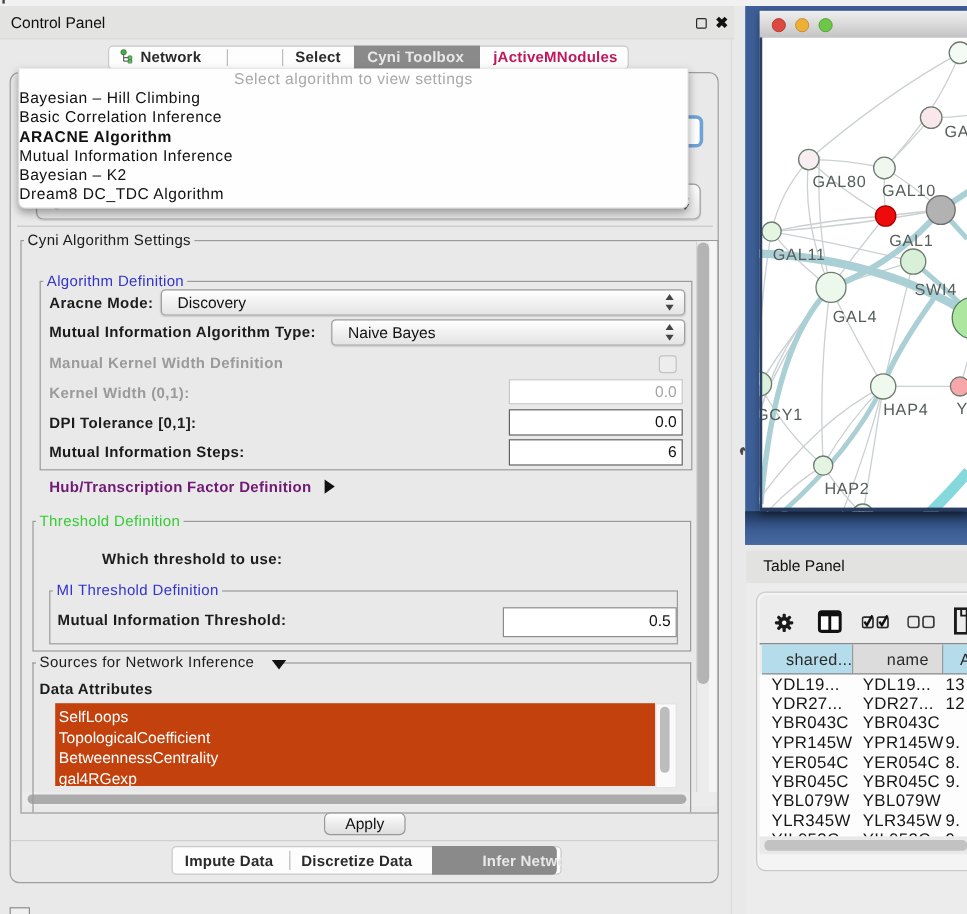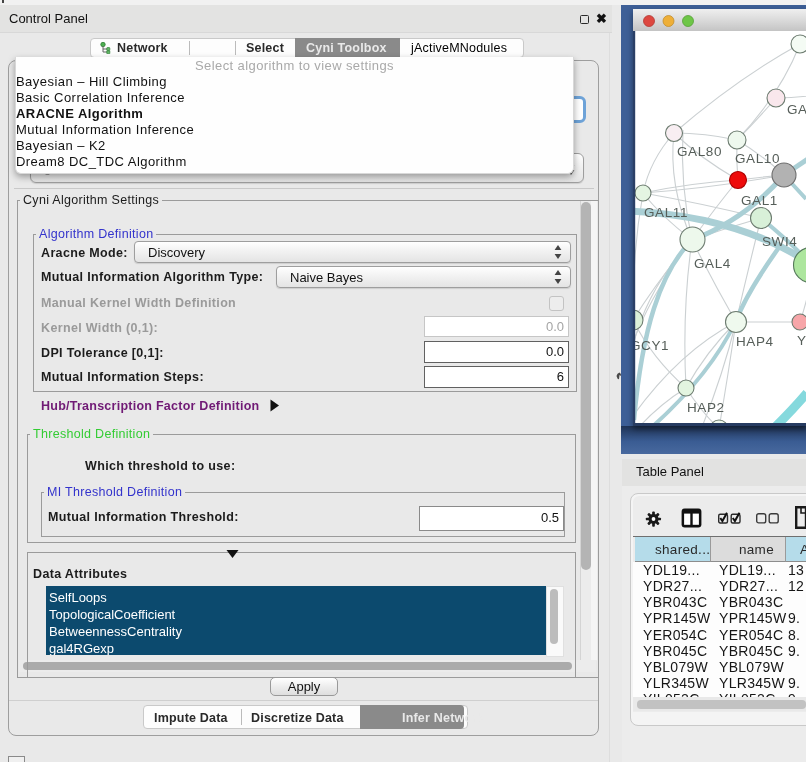--- a/index.html
+++ b/index.html
@@ -38,21 +38,21 @@
       <circle cx="3" cy="2.5" r="2.2" fill="#4caf50" stroke="#2e7d32" stroke-width="0.8"></circle>
       <path d="M3 4 L3 10 M3 7 L8 7 M3 10 L8 10" stroke="#666" stroke-width="1" fill="none"></path>
       <rect x="6.8" y="5.6" width="3" height="3" rx="0.5" fill="#66bb6a" stroke="#2e7d32" stroke-width="0.7"></rect>
       <rect x="6.8" y="8.8" width="3" height="3" rx="0.5" fill="#66bb6a" stroke="#2e7d32" stroke-width="0.7"></rect>
     </svg>
   </div>
   <div class="abs" style="left:117px;top:41px;font-size:12.5px;font-weight:bold;letter-spacing:0.2px;color:#2a2a2a;">Network</div>
   <div class="abs" style="left:197px;top:41px;font-size:12.5px;font-weight:bold;letter-spacing:0.2px;color:#a21caf;margin-top:48px;">Style</div>
   <div class="abs" style="left:246px;top:41px;font-size:12.5px;font-weight:bold;letter-spacing:0.2px;color:#2a2a2a;text-align:right;">Select</div>
   <div class="abs" style="left:306px;top:41px;font-size:12.5px;font-weight:bold;letter-spacing:0.2px;color:#e9e9e9;">Cyni Toolbox</div>
-  <div class="abs" style="left:411px;top:41px;font-size:12.5px;font-weight:normal;letter-spacing:0.2px;color:#000000;">jActiveMNodules</div>
+  <div class="abs" style="left:411px;top:41px;font-size:12.5px;font-weight:bold;letter-spacing:0.2px;color:#be185d;">jActiveMNodules</div>
 
   <div class="abs" style="left:8px;top:60px;width:591px;height:676px;border:1px solid #9e9e9e;border-radius:8px;background:#e9e9e9;box-sizing:border-box;"></div>
 
   <div class="abs" style="left:400px;top:96px;width:186px;height:27px;border:3px solid #6ea3d8;border-radius:6px;background:#fff;box-sizing:border-box;"></div>
 
   <div class="combo" style="left:30px;top:153px;width:552px;height:28px;border-radius:6px;">
     <div class="ctext" style="top:6px;color:#888;">gal-filtered.sif default node</div>
     <svg class="arrows" viewBox="0 0 8 14">
         <path d="M4 0 L7.4 5 H0.6 Z" fill="#555"></path>
         <path d="M4 14 L7.4 9 H0.6 Z" fill="#555"></path>
@@ -112,27 +112,28 @@
 
   <div class="lbl abs" style="left:85px;top:459px;">Which threshold to use:</div>
 
   <div class="gbox" style="left:41px;top:492px;width:522px;height:43px;"></div>
   <div class="gtitle" style="left:44px;top:485px;color:#3333cc;">MI Threshold Definition</div>
 
   <div class="lbl abs" style="left:48px;top:510px;">Mutual Information Threshold:</div>
   <div class="field" style="left:419px;top:506px;width:139px;height:20px;border:1px solid #8a8a8a;padding:3px 4px 0 0;">0.5</div>
 
   <div class="gbox" style="left:27px;top:552px;width:547px;height:124px;border-bottom:none;"></div>
+  <div class="gtitle" style="left:30px;top:545px;color:#1c1c1c;font-size:12.5px;letter-spacing:0.35px;padding-right:20px;">Sources for Network Inference</div>
   <svg class="abs" style="left:226px;top:549px;" width="13" height="10" viewBox="0 0 13 10">
       <path d="M0.5 1 L12.5 1 L6.5 9 Z" fill="#111"></path>
     </svg>
 
   <div class="lbl abs" style="left:33px;top:567px;font-size:12.5px;">Data Attributes</div>
 
-  <div class="abs" style="left:46px;top:586px;width:500px;height:69px;background:#0c4a6e;overflow:hidden;">
+  <div class="abs" style="left:46px;top:586px;width:500px;height:69px;background:#c2410c;overflow:hidden;">
     <div style="position:absolute;left:3px;top:3px;font-size:13px;line-height:17px;color:#fff;">SelfLoops<br>TopologicalCoefficient<br>BetweennessCentrality<br>gal4RGexp</div>
   </div>
   <div class="abs" style="left:546px;top:586px;width:16px;height:69px;background:#fafafa;border:1px solid #e0e0e0;"></div>
   <div class="abs" style="left:550px;top:589px;width:8px;height:55px;background:#bcbcbc;border-radius:4px;"></div>
 
   <div class="abs" style="left:270px;top:677px;width:68px;height:19px;border:1px solid #999;border-radius:5px;background:linear-gradient(#ffffff,#ededed 50%,#dedede);box-sizing:border-box;text-align:center;font-size:13px;color:#111;line-height:17px;">Apply</div>
 
   <div class="abs" style="left:15px;top:57px;width:559px;height:117px;background:#fefefe;border-radius:0 0 6px 6px;box-shadow:0 3px 7px rgba(0,0,0,0.35);border:1px solid #d8d8d8;border-top:none;box-sizing:border-box;"></div>
   <div class="abs" style="left:15px;top:58px;width:559px;height:16px;text-align:center;font-size:13px;letter-spacing:0.4px;color:#a9a9a9;">Select algorithm to view settings</div>
   <div class="abs" style="left:16px;top:74px;font-size:13px;letter-spacing:0.45px;line-height:16px;color:#111;white-space:nowrap;">Bayesian – Hill Climbing<br>Basic Correlation Inference<br><b>ARACNE Algorithm</b><br>Mutual Information Inference<br>Bayesian – K2<br>Dream8 DC_TDC Algorithm</div>

